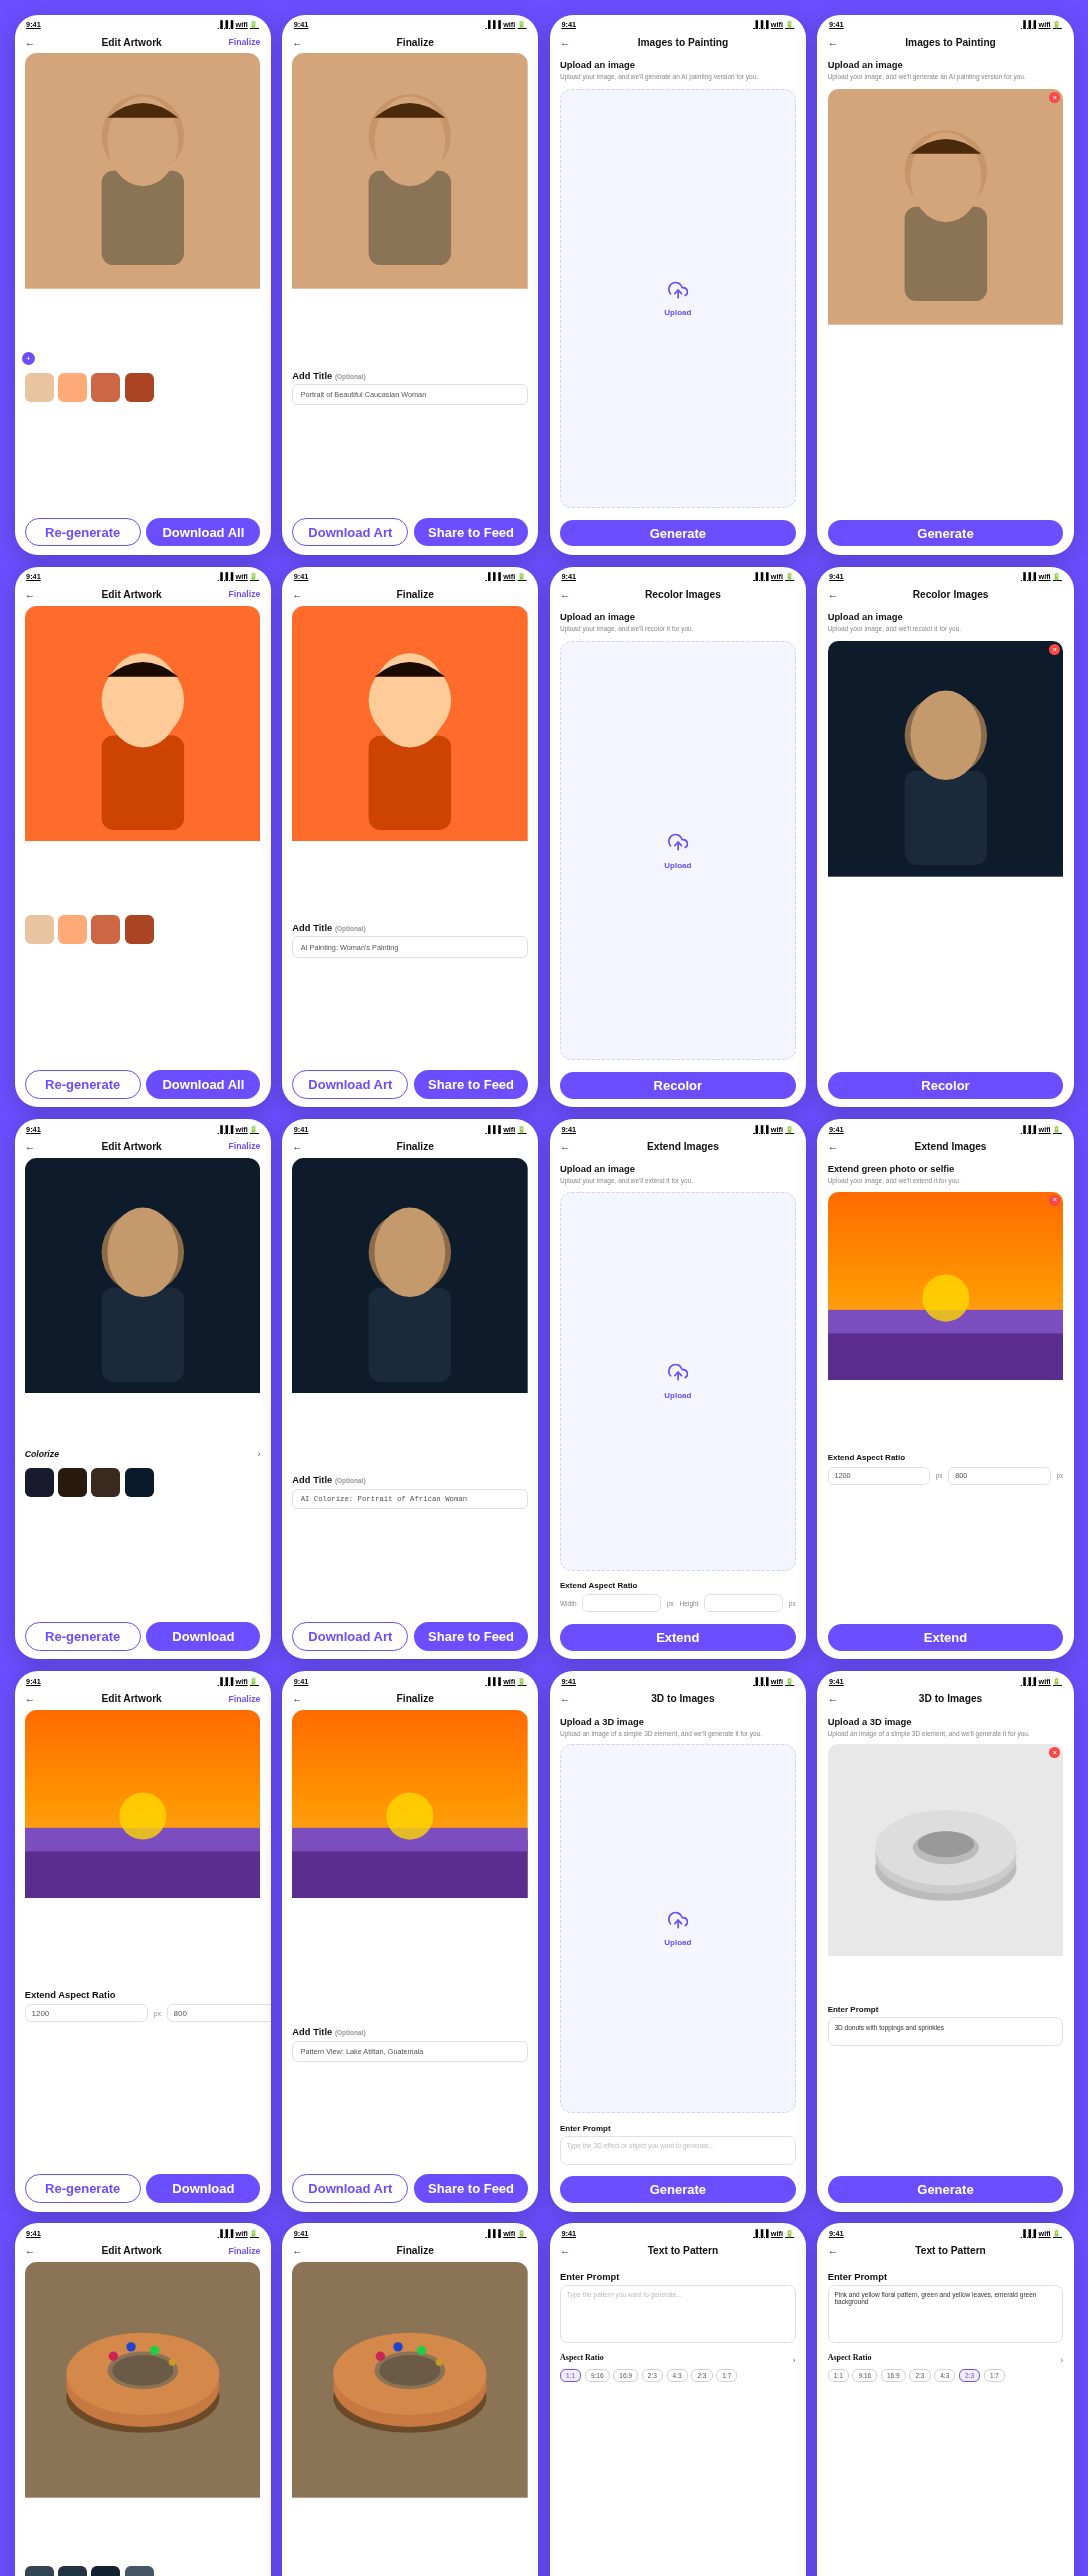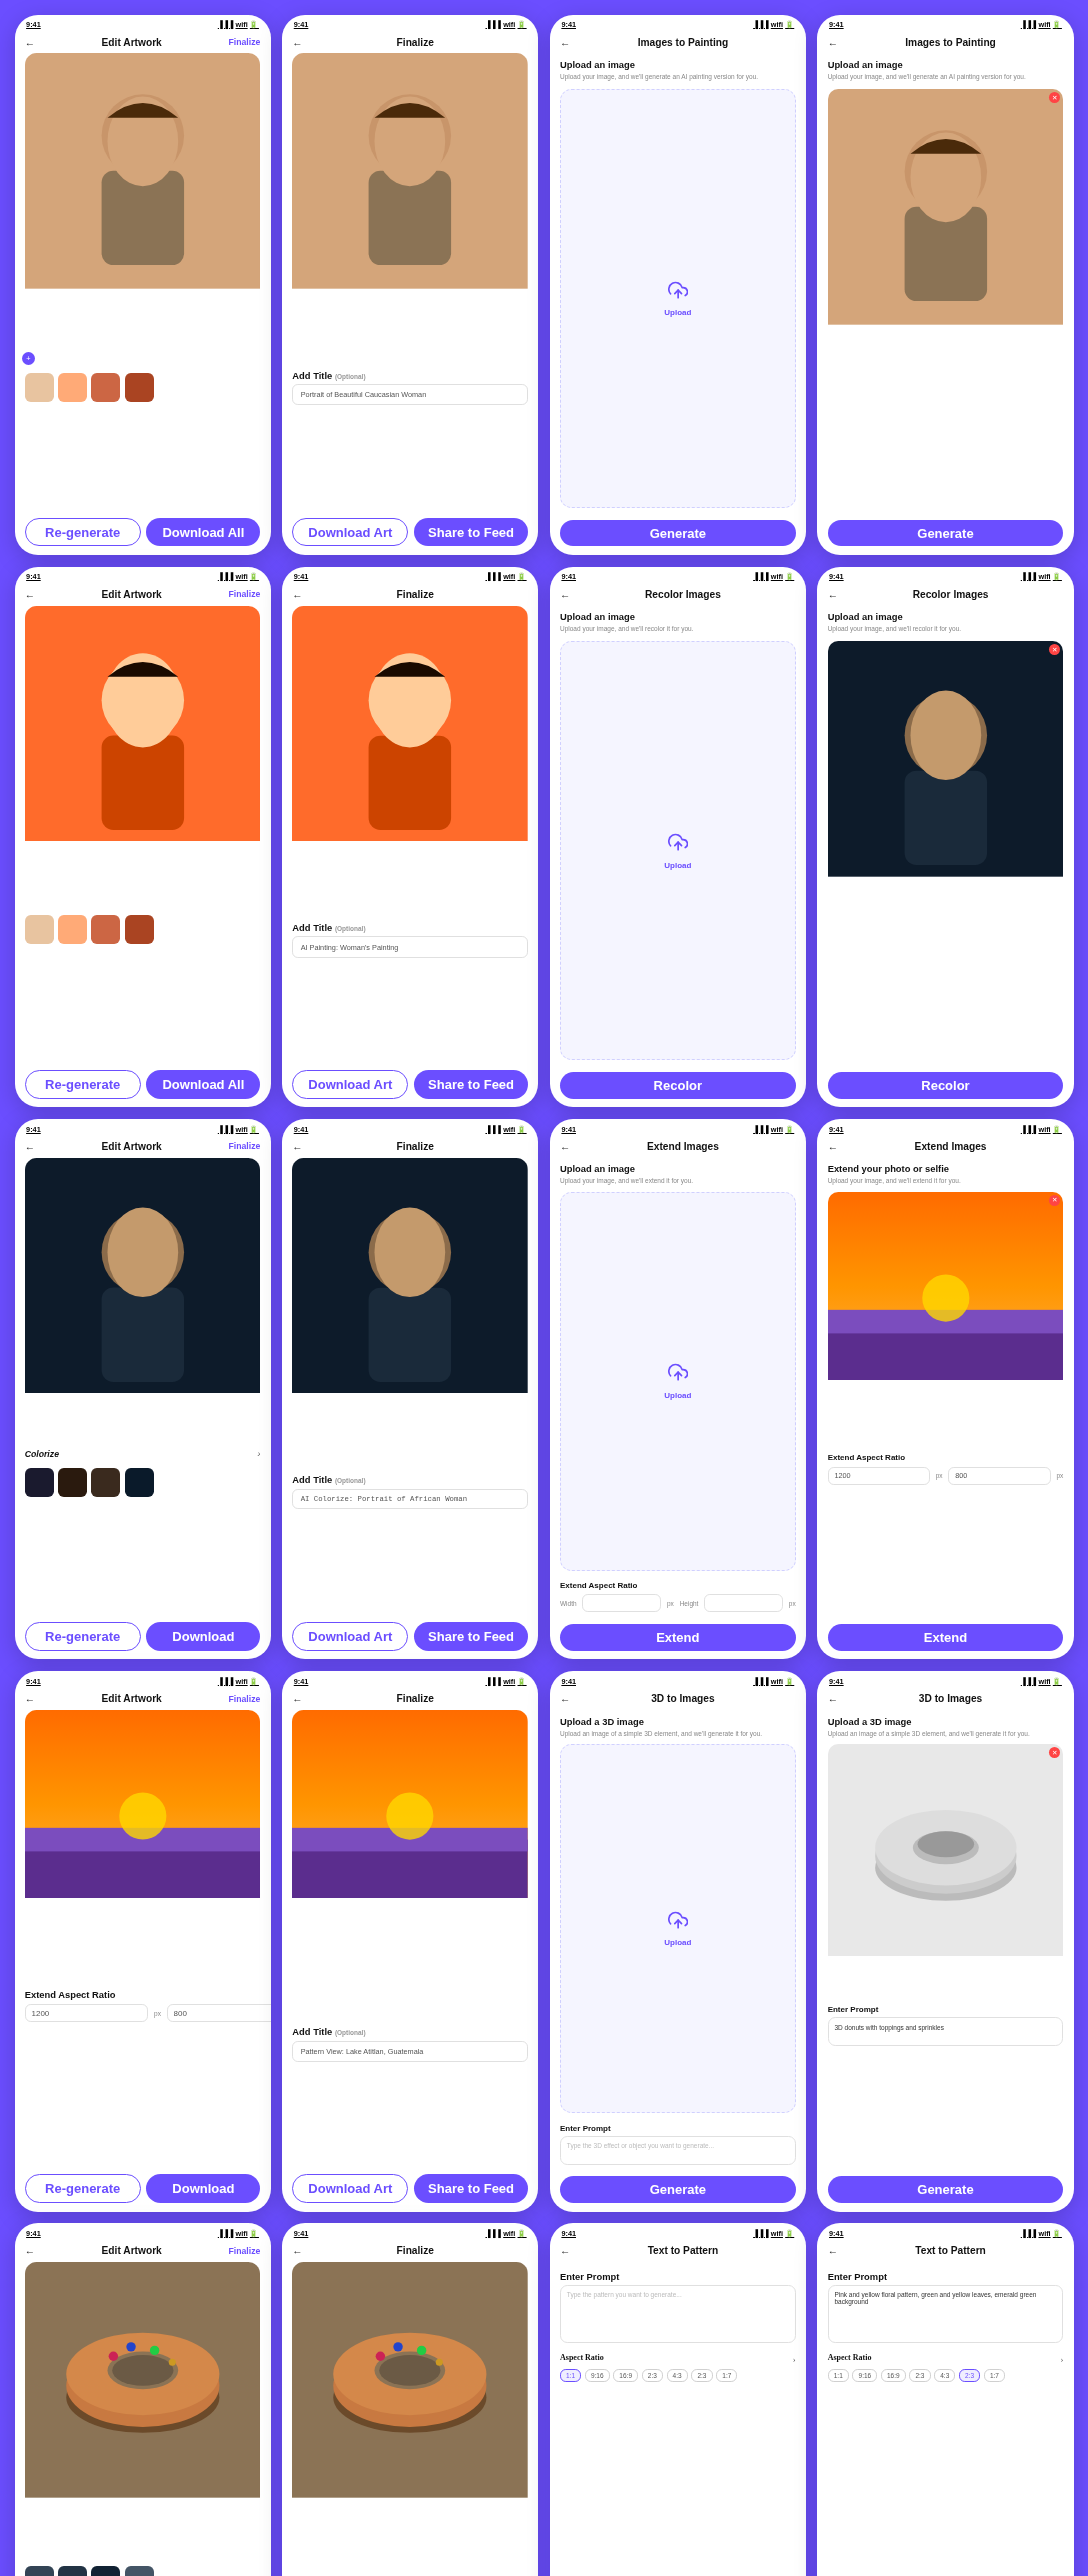--- a/index.html
+++ b/index.html
@@ -654,21 +654,21 @@
     </div>
   </div>
       <div class="phone-content">
         <div class="top-nav">
     <span class="nav-back">←</span>
     <span class="nav-title">Extend Images</span>
     <span class="nav-action" style="color:#6B4EFF;"></span>
   </div>
 
       <div style="margin-bottom:2.9px;">
-        <div class="section-title">Extend your photo or selfie</div>
+        <div class="section-title">Extend green photo or selfie</div>
         <div class="subtitle-text">Upload your image, and we'll extend it for you.</div>
       </div>
       <div class="img-wrap" style="flex:1;max-height:50%;">
         <div class="close-badge">✕</div>
         <svg width="100%" viewBox="0 0 200 160" xmlns="http://www.w3.org/2000/svg">
       <defs>
         <linearGradient id="sky" x1="0" y1="0" x2="0" y2="1">
           <stop offset="0%" stop-color="#FF6B00"></stop>
           <stop offset="50%" stop-color="#FF9500"></stop>
           <stop offset="100%" stop-color="#FFB347"></stop>

